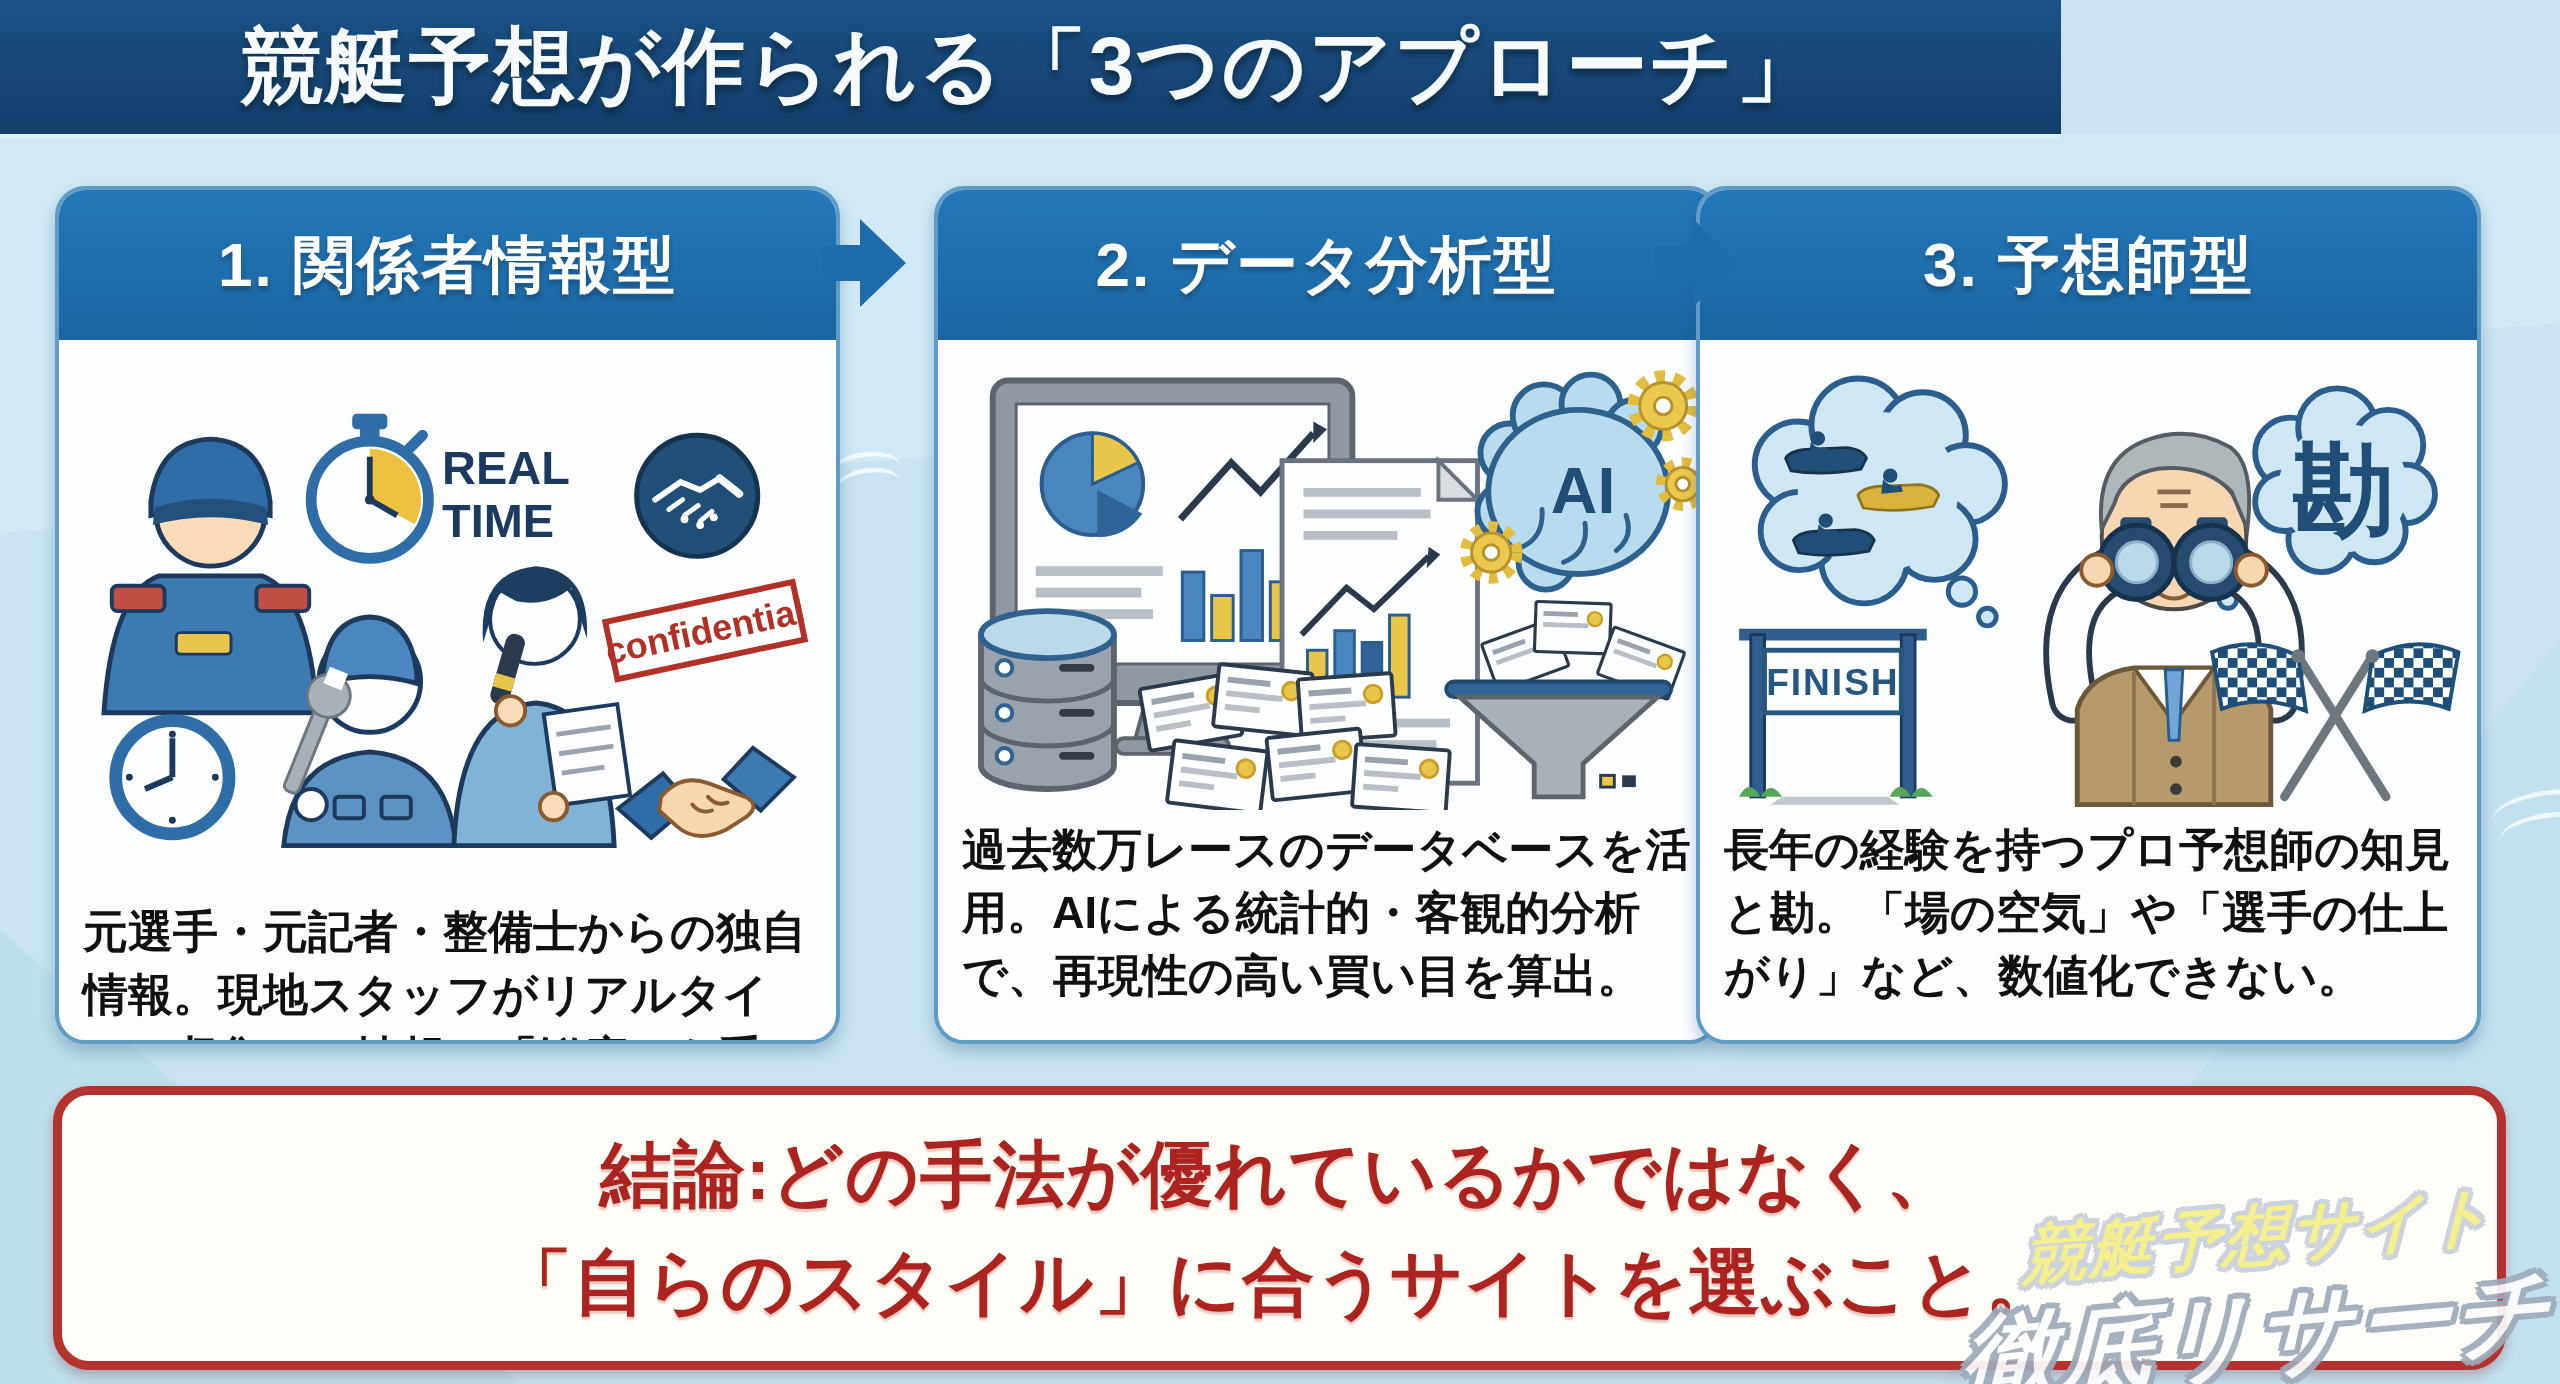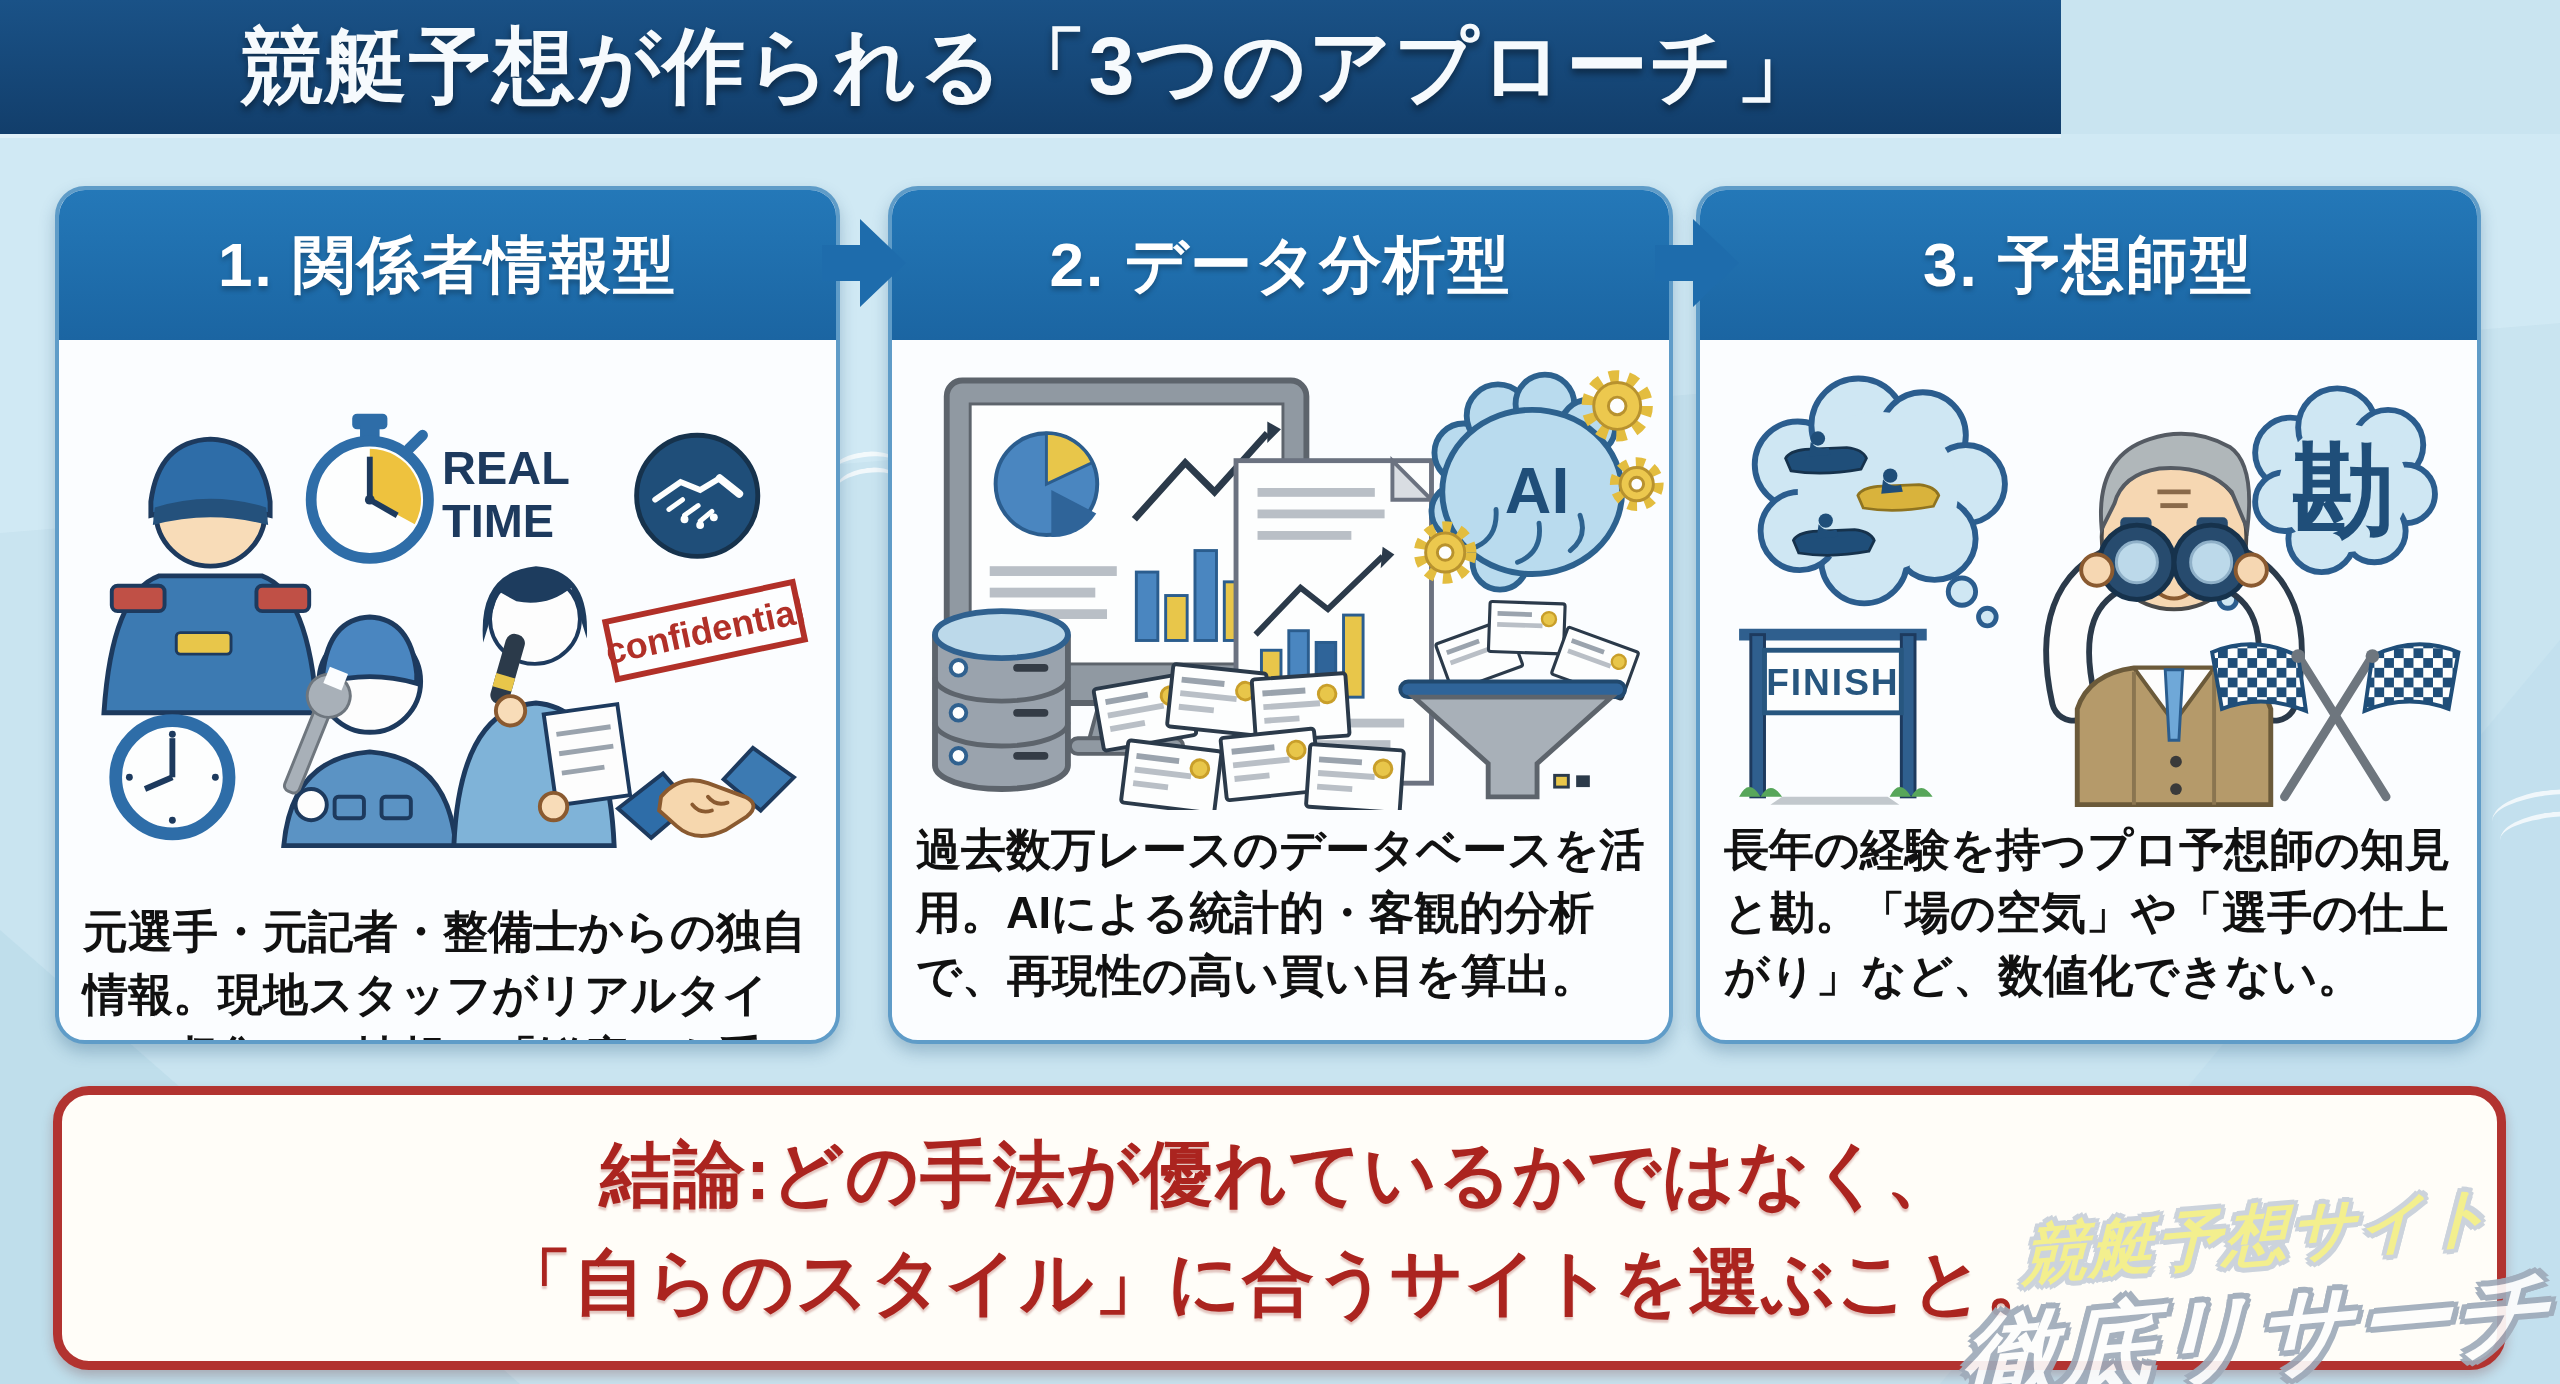--- a/index.html
+++ b/index.html
@@ -23,21 +23,21 @@
   .titlebar{position:absolute;left:0;top:0;width:2061px;height:134px;
     background:linear-gradient(180deg,#1a5287,#123e6b);
     display:flex;align-items:center;justify-content:center;
     box-shadow:0 4px 0 rgba(255,255,255,.35);}
   .titlebar h1{margin:0;color:#f6fafd;font-size:82px;font-weight:800;letter-spacing:2px;
     text-shadow:0 5px 7px rgba(0,0,0,.4);}
 
   .card{position:absolute;top:186px;height:858px;width:785px;
     border:4px solid #5f9cc8;border-radius:30px;background:#fbfdff;
     box-shadow:0 8px 16px rgba(24,74,116,.28);display:flex;flex-direction:column;overflow:hidden;}
-  .card.c1{left:55px;gap:41px;} .card.c2{left:888px;} .card.c3{left:1657px;margin-left:39px;}
+  .card.c1{left:55px;gap:41px;} .card.c2{left:934px;} .card.c3{left:1657px;margin-left:39px;}
   .card-head{height:150px;flex:0 0 150px;background:linear-gradient(180deg,#2478b8,#1b65a2);
     display:flex;align-items:center;justify-content:center;}
   .card-head h2{margin:0;color:#ffffff;font-size:62px;font-weight:800;letter-spacing:2px;
     text-shadow:0 4px 5px rgba(0,0,0,.25);}
   .card-art{height:470px;flex:0 0 470px;position:relative;}
   .card-art svg{width:100%;height:100%;display:block;}
   .card-desc{flex:1;padding:8px 24px 0 24px;font-size:45px;font-weight:700;
     line-height:1.4;color:#111;letter-spacing:0;}
 
   .arrow{position:absolute;top:215px;width:84px;height:96px;z-index:3;}

